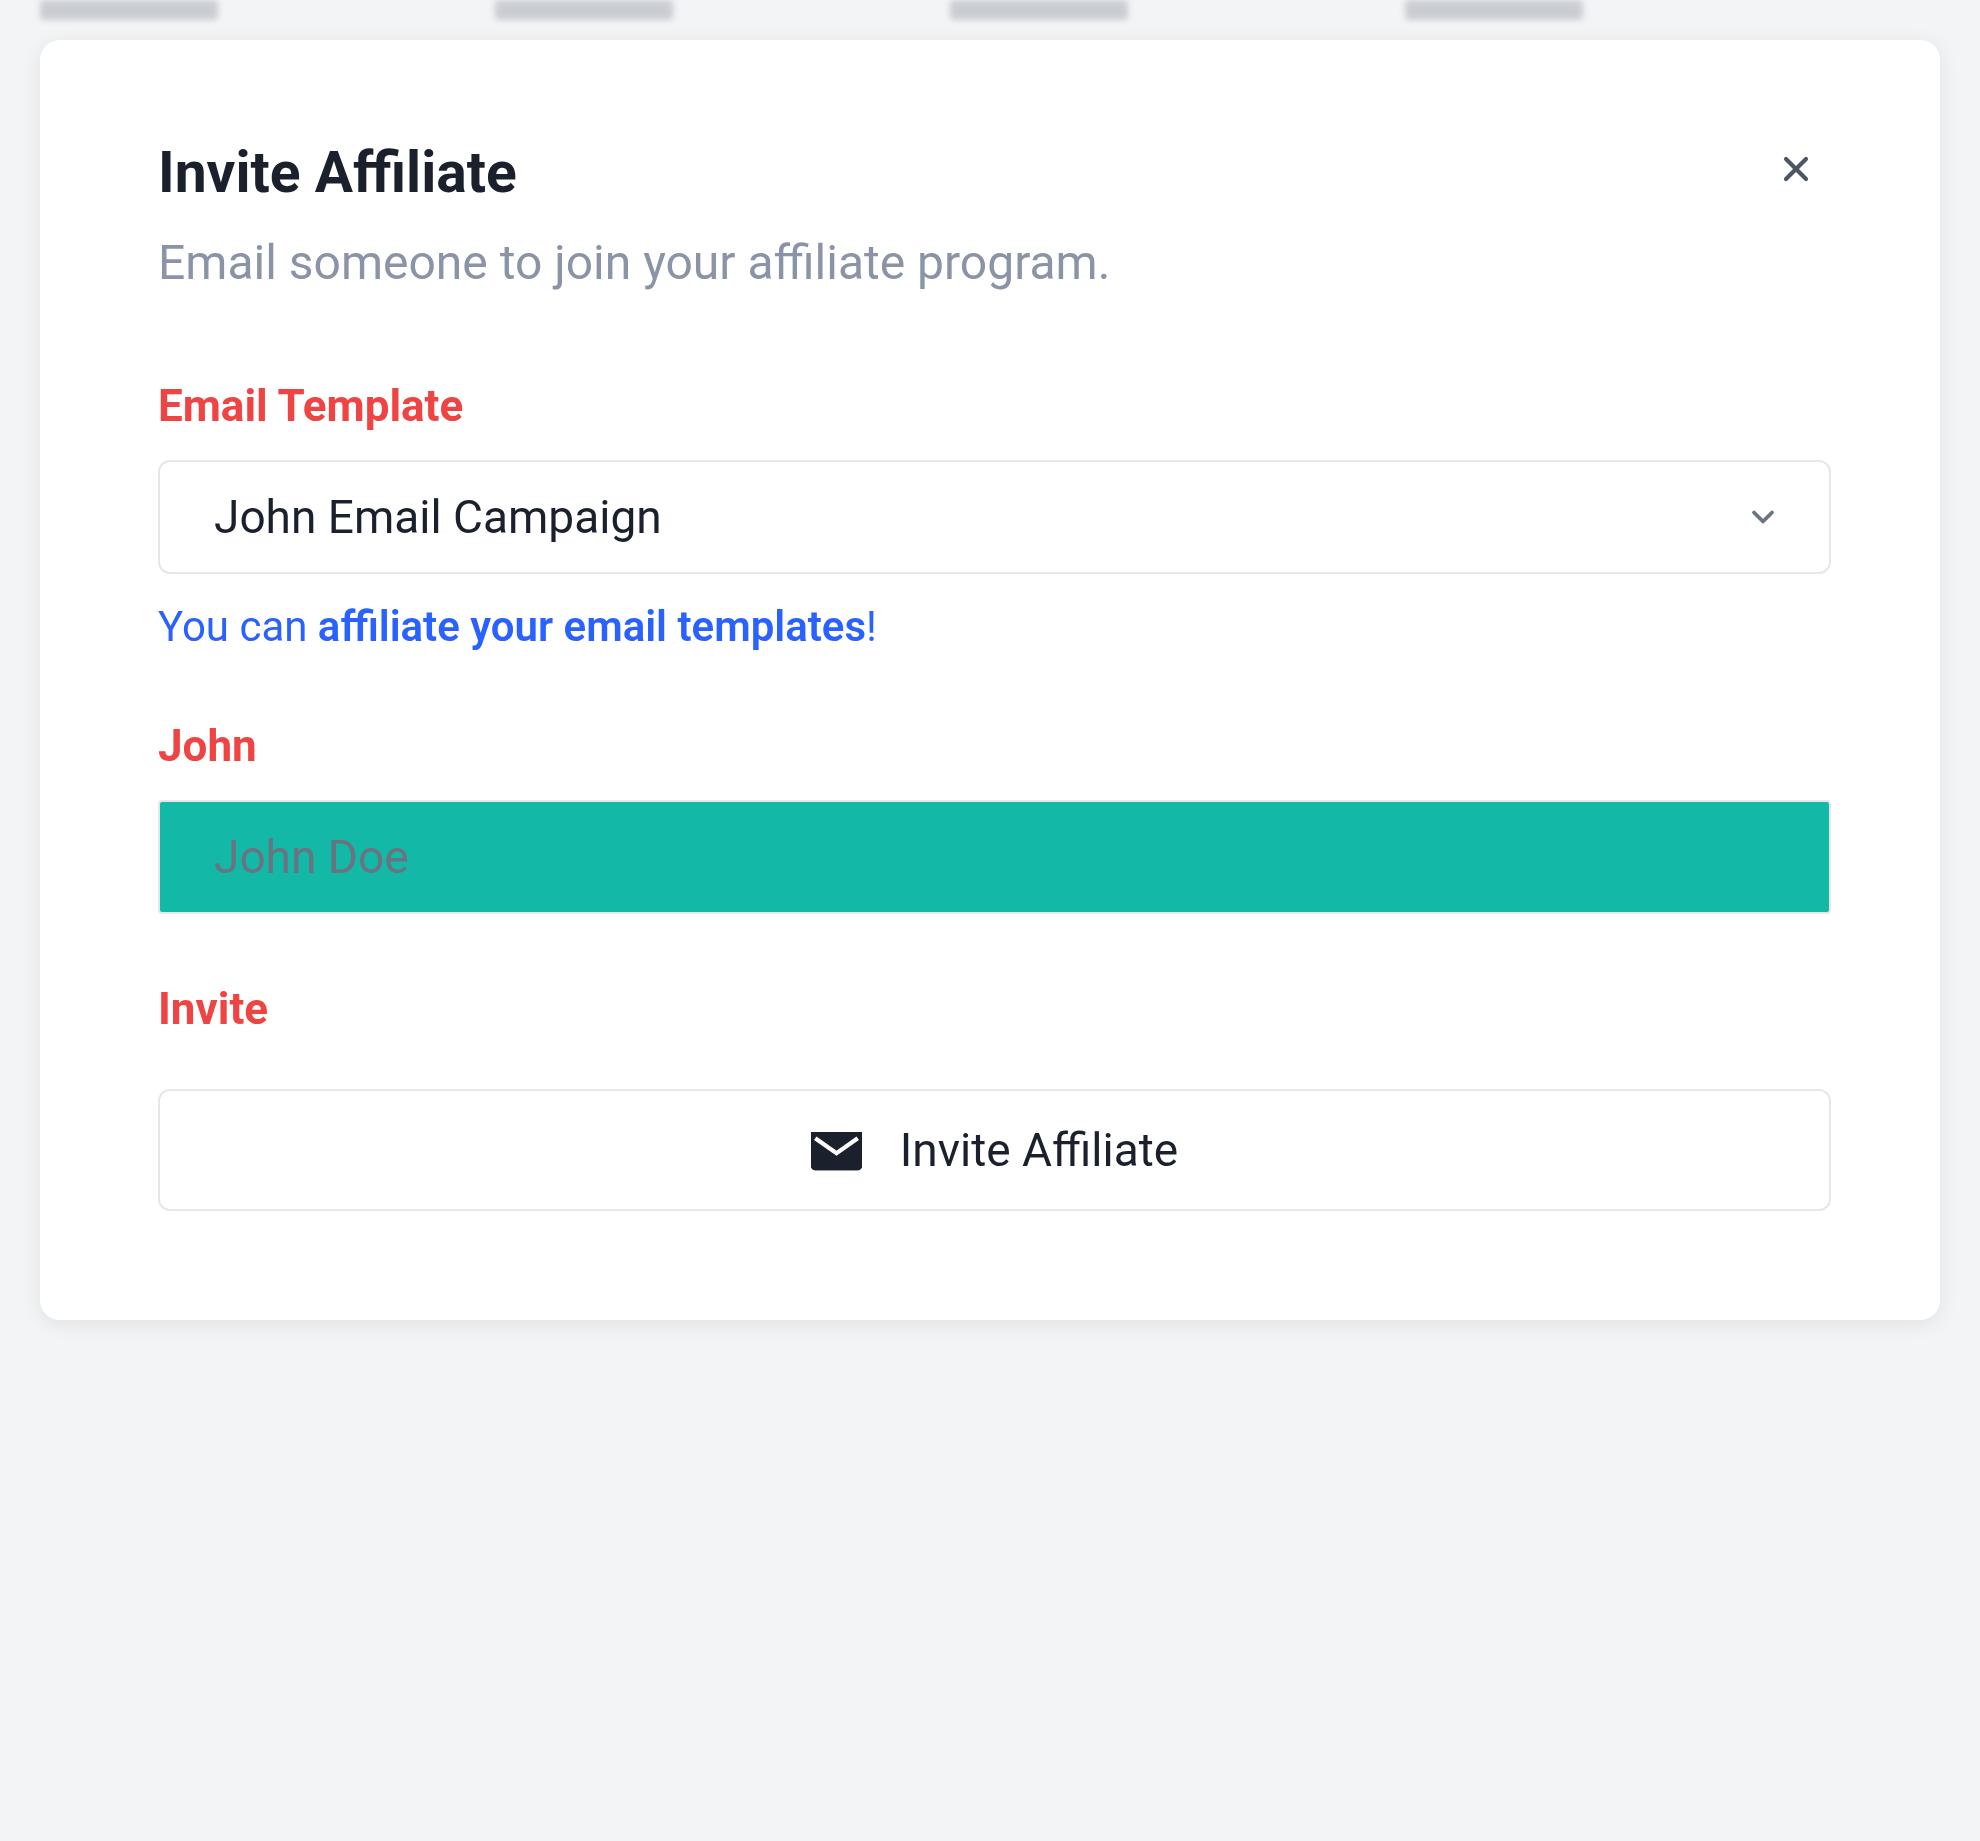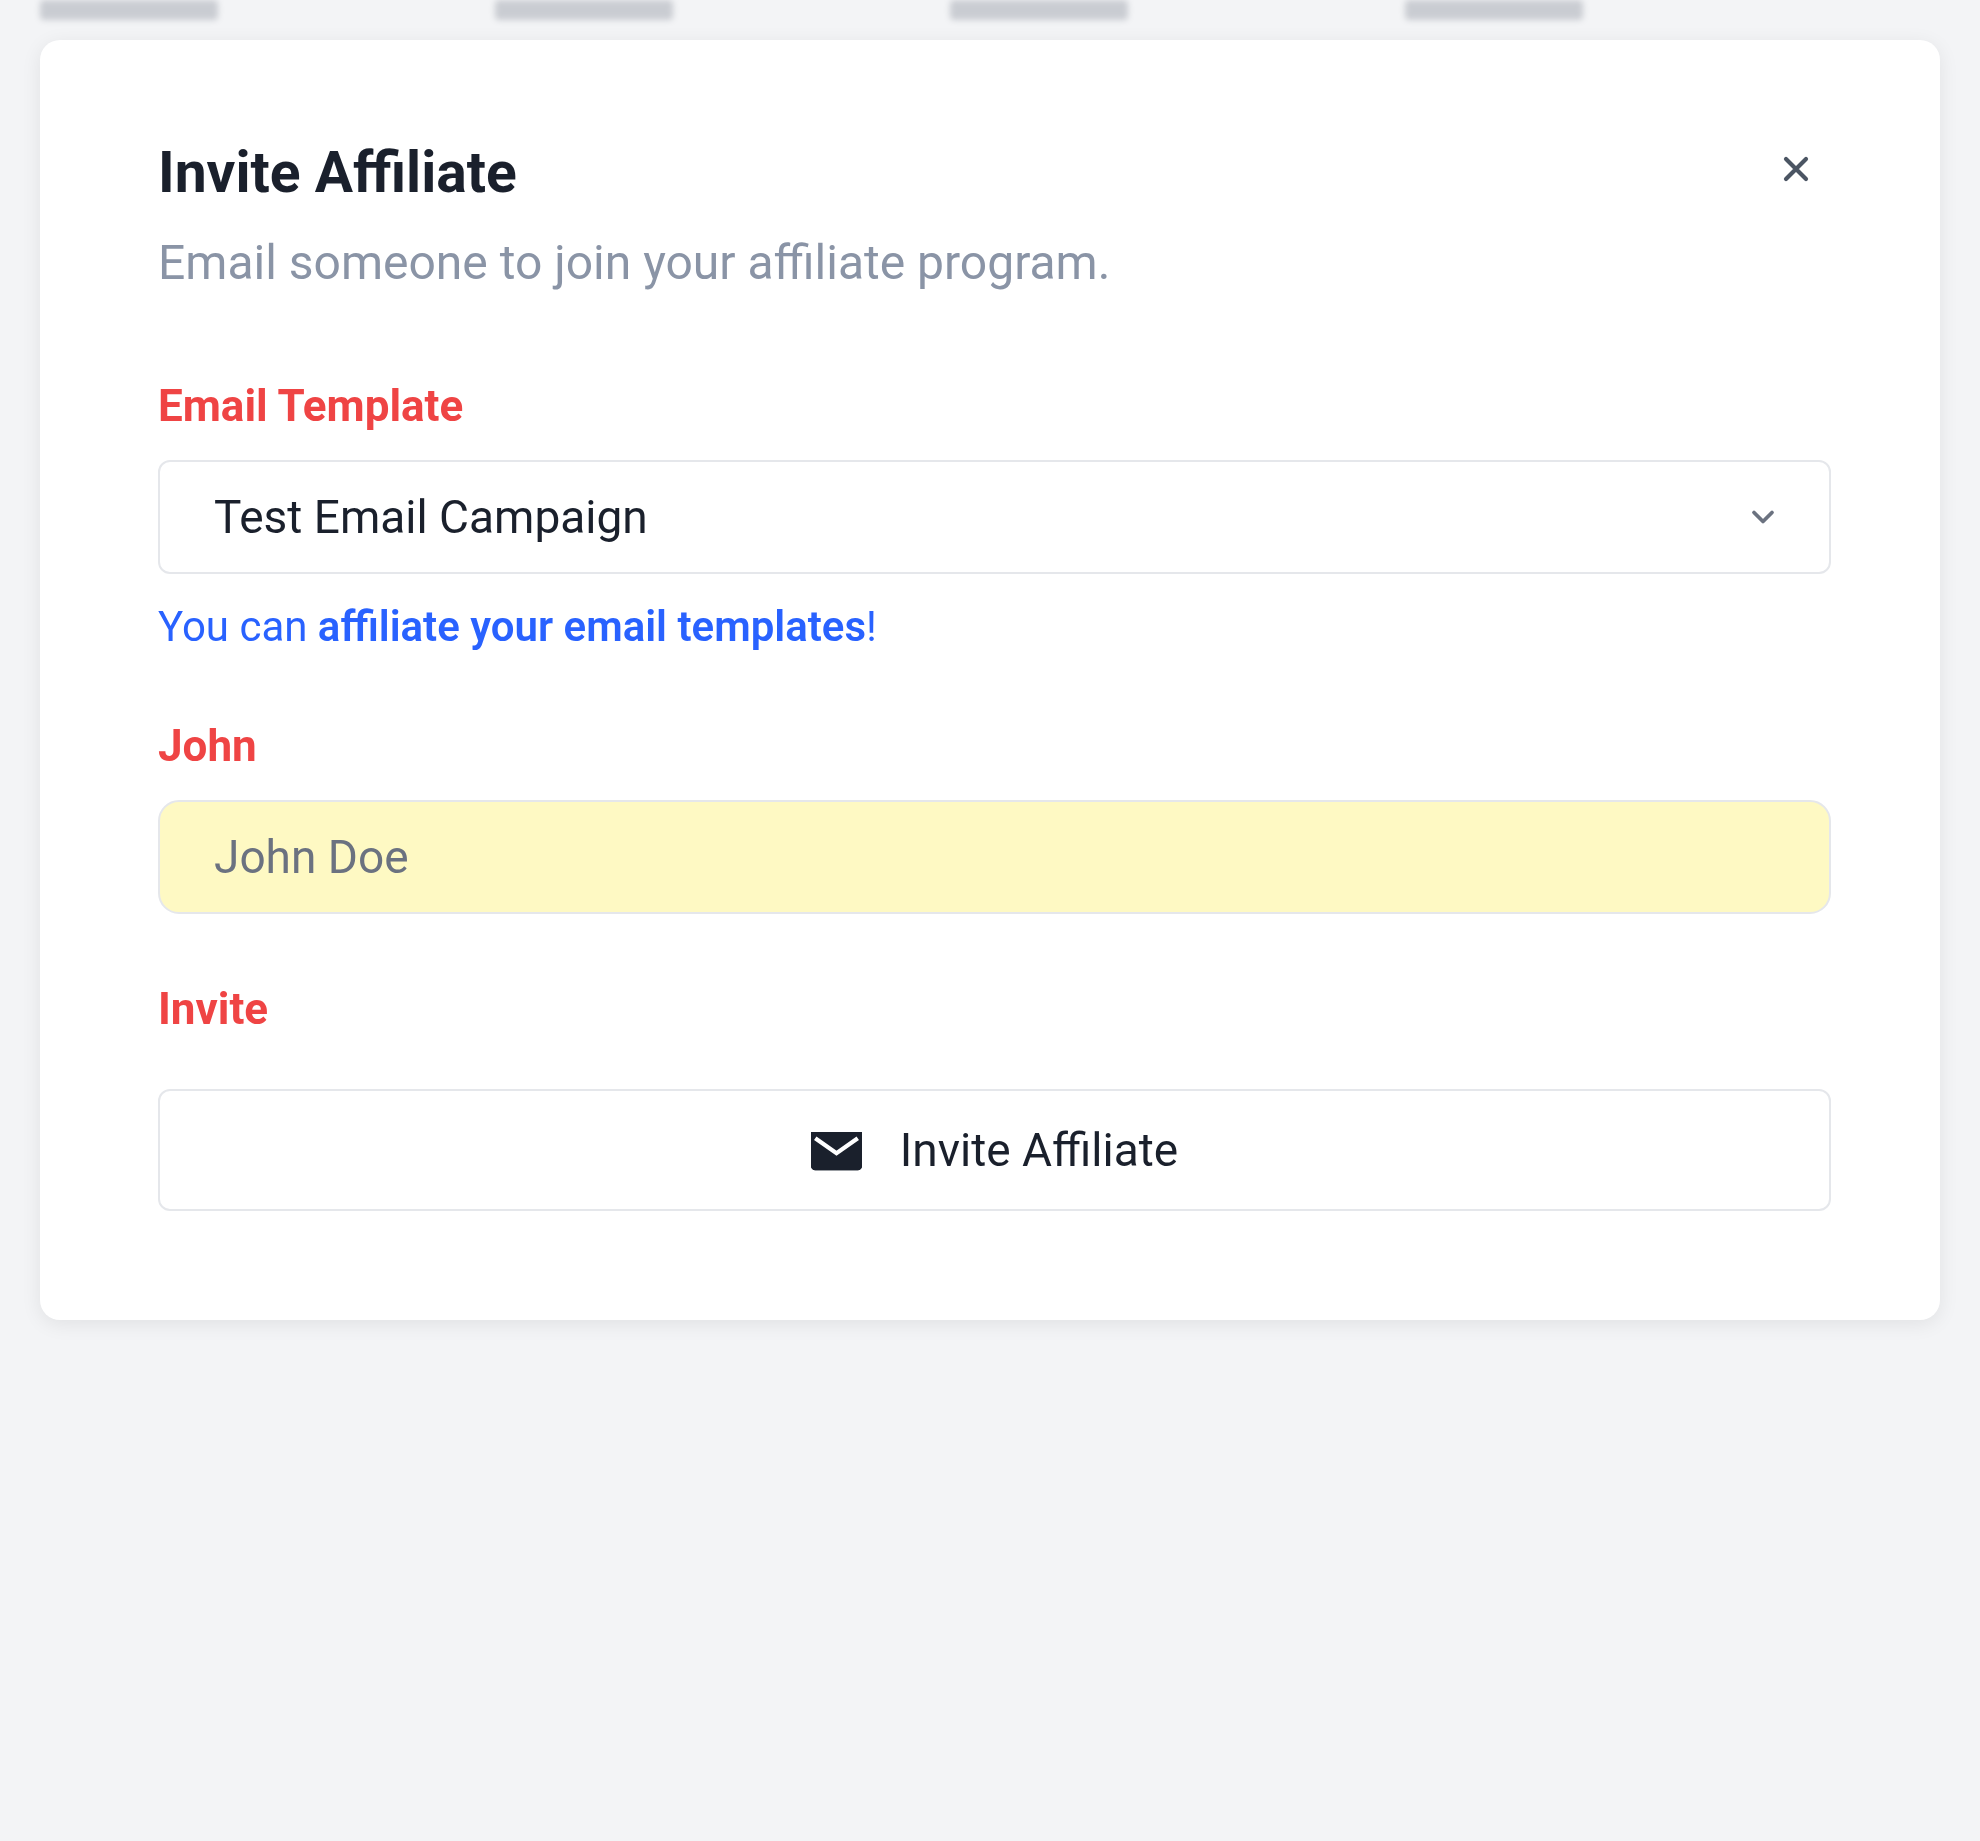--- a/index.html
+++ b/index.html
@@ -138,23 +138,23 @@
       color: #2962ff;
       font-weight: 600;
       text-decoration: none;
     }
     
     .text-input {
       width: 100%;
       padding: 28px 54px;
       font-size: 46px;
       color: #4b5563;
-      background: #fef9c3;
+      background: #14b8a6;
       border: 2px solid #e5e7eb;
-      border-radius: 21px;
+      border-radius: 4px;
       font-family: inherit;
     }
     
     .text-input::placeholder {
       color: #6b7280;
     }
     
     .submit-btn {
       width: 100%;
       padding: 32px;
@@ -204,21 +204,21 @@
       <path d="M18 6L6 18M6 6l12 12" stroke-linecap="round"></path>
     </svg>
   </button>
 
   <h1 class="modal-title">Invite Affiliate</h1>
   <p class="modal-subtitle">Email someone to join your affiliate program.</p>
 
   <div class="form-group">
     <label class="form-label">Email Template</label>
     <div class="select-wrapper">
-      <div class="select-field">Test Email Campaign</div>
+      <div class="select-field">John Email Campaign</div>
       <span class="chevron-down">
         <svg viewBox="0 0 24 24">
           <polyline points="6 9 12 15 18 9" stroke-linecap="round" stroke-linejoin="round"></polyline>
         </svg>
       </span>
     </div>
     <p class="hint-text">
       <span>You can </span><a href="#" class="link">affiliate your email templates</a><span>!</span>
     </p>
   </div>

